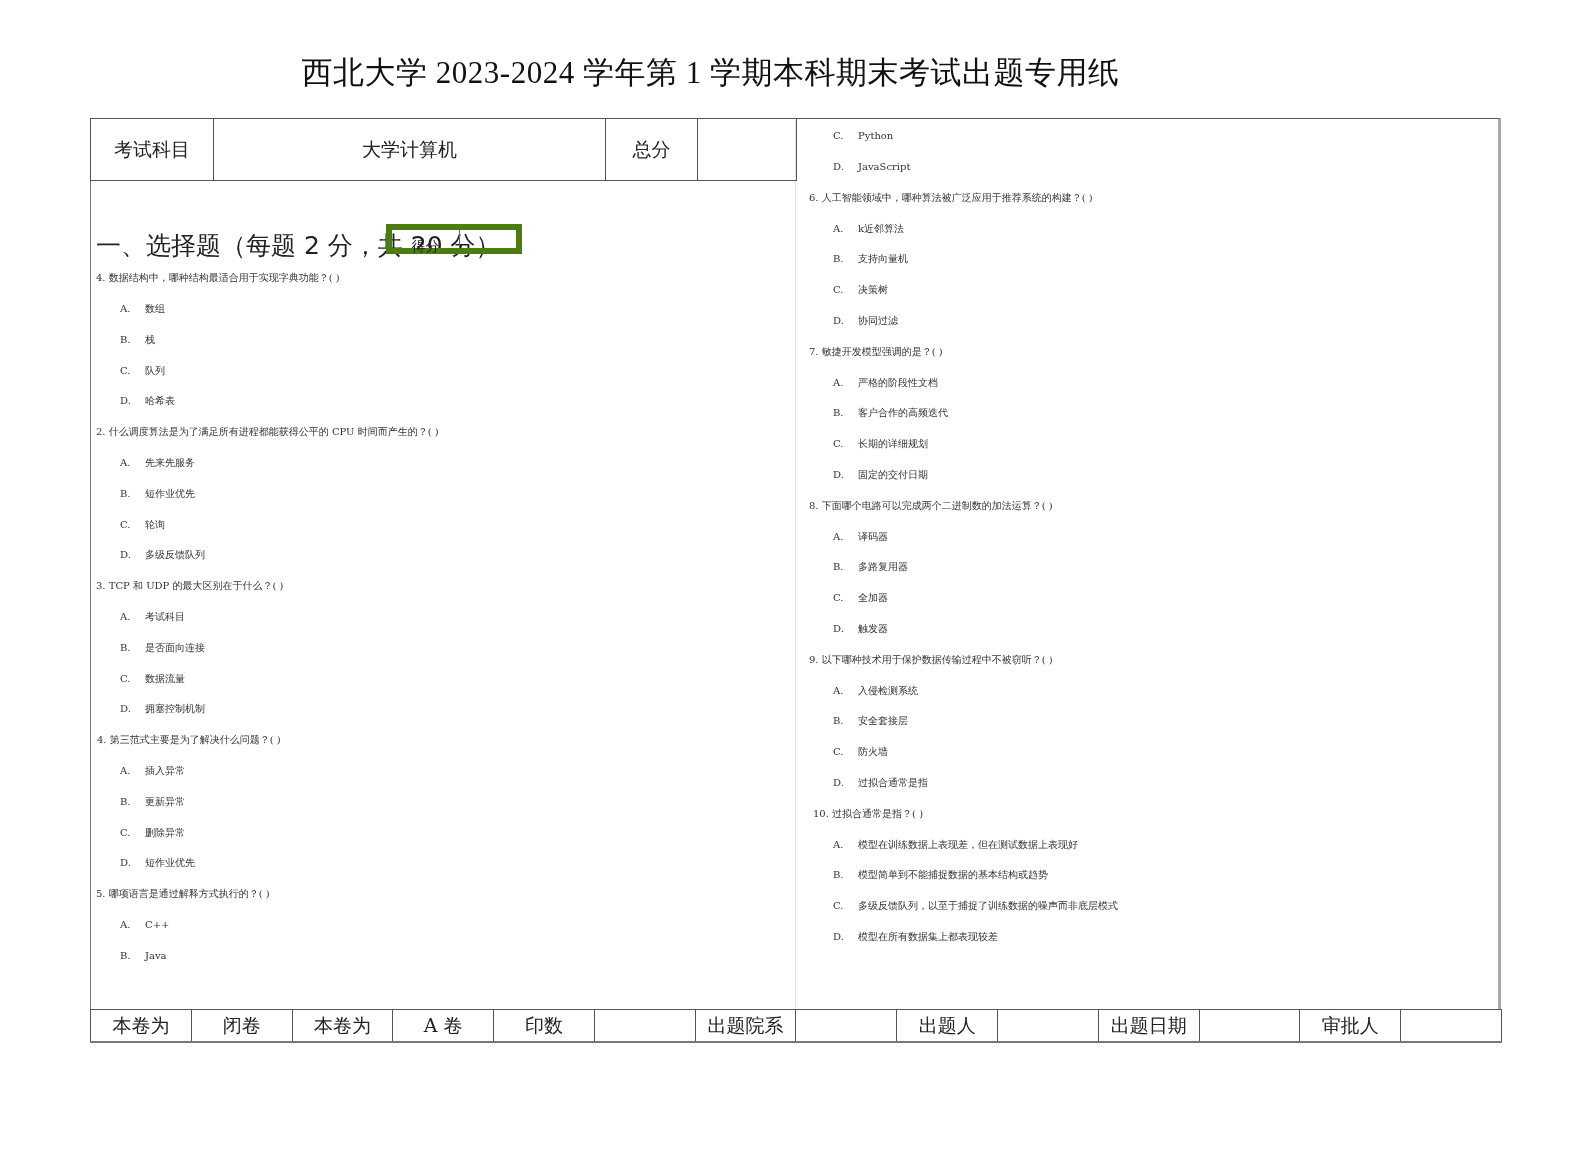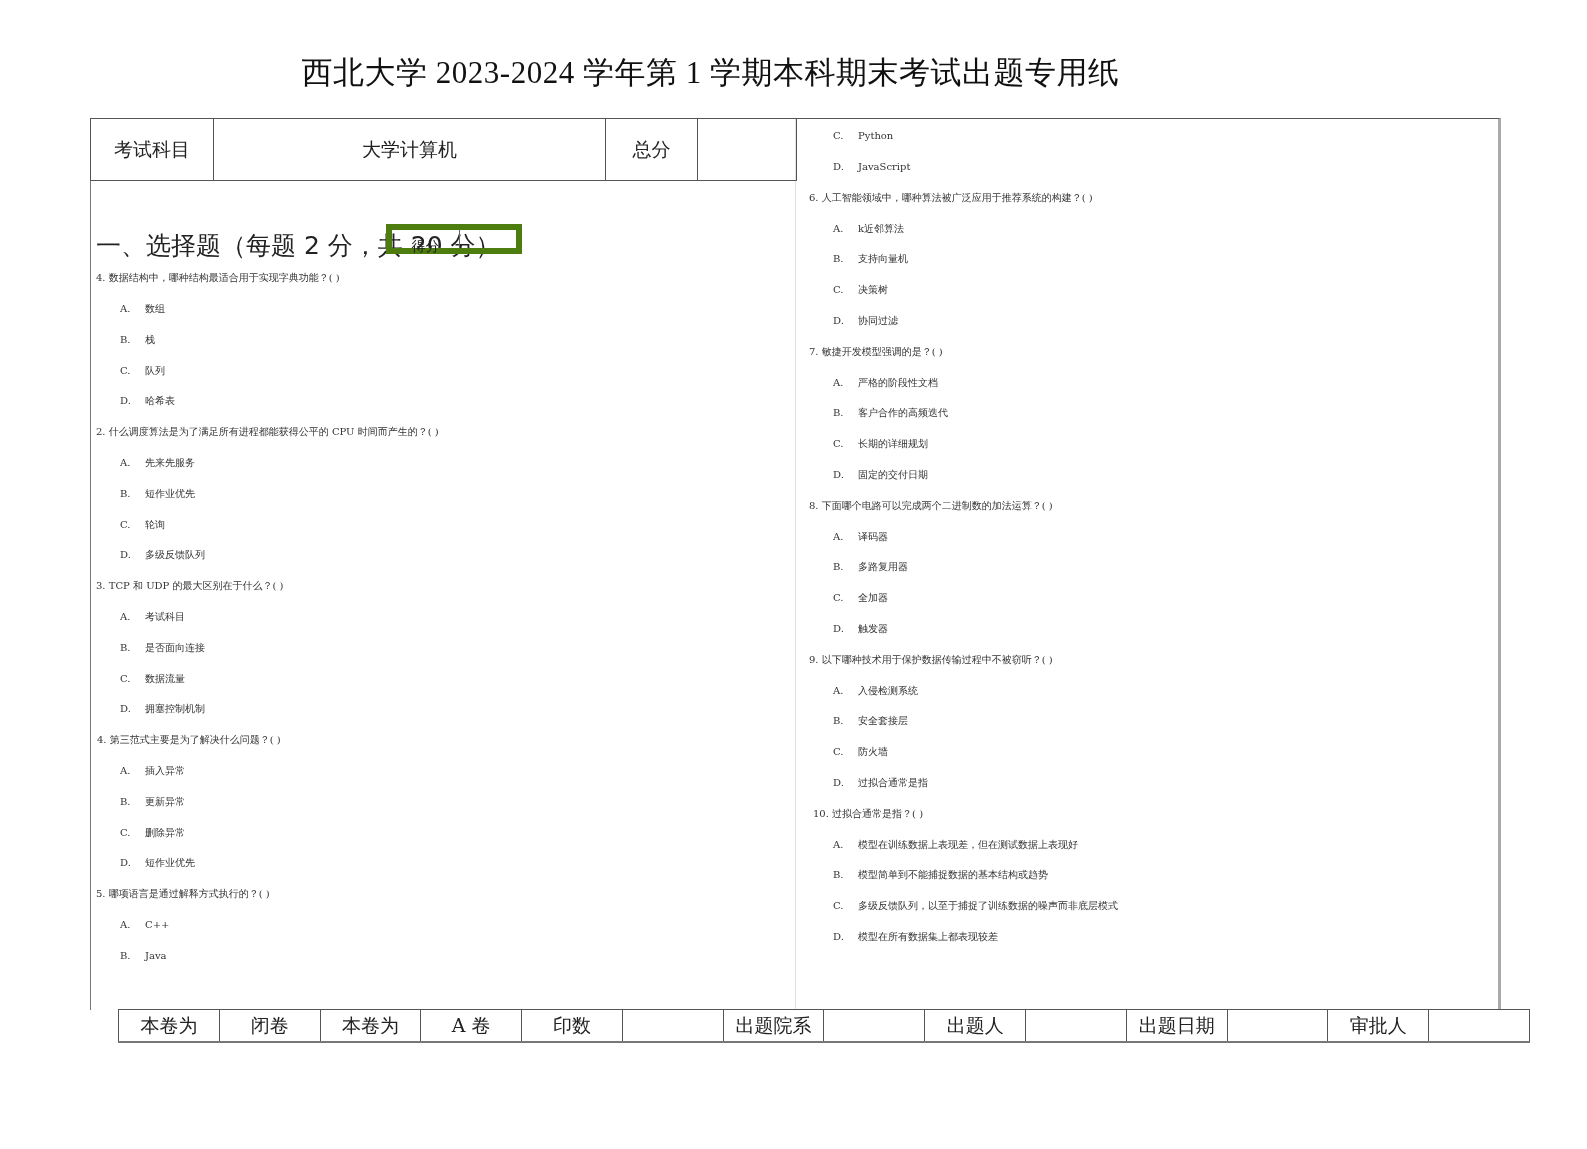--- a/index.html
+++ b/index.html
@@ -46,21 +46,21 @@
   }
   .score-box .val { flex: 1; }
   .q, .opt {
     position: absolute; font-size: 10px; color: #333; white-space: nowrap;
     line-height: 20px;
   }
   .opt .letter { display: inline-block; width: 25px; }
   
   .foot-table {
     position: absolute; left: 90px; top: 1009px; width: 1412px; height: 34px;
-    border-collapse: collapse; table-layout: fixed; margin-left: 28px;
+    border-collapse: collapse; table-layout: fixed;
   }
   .foot-table td {
     border: 1px solid #555; text-align: center; vertical-align: middle;
     font-size: 19px; color: #222; border-bottom: 2px solid #777;
   }
 </style>
 </head>
 <body>
 
 <div class="title">西北大学 2023-2024 学年第 1 学期本科期末考试出题专用纸</div>

